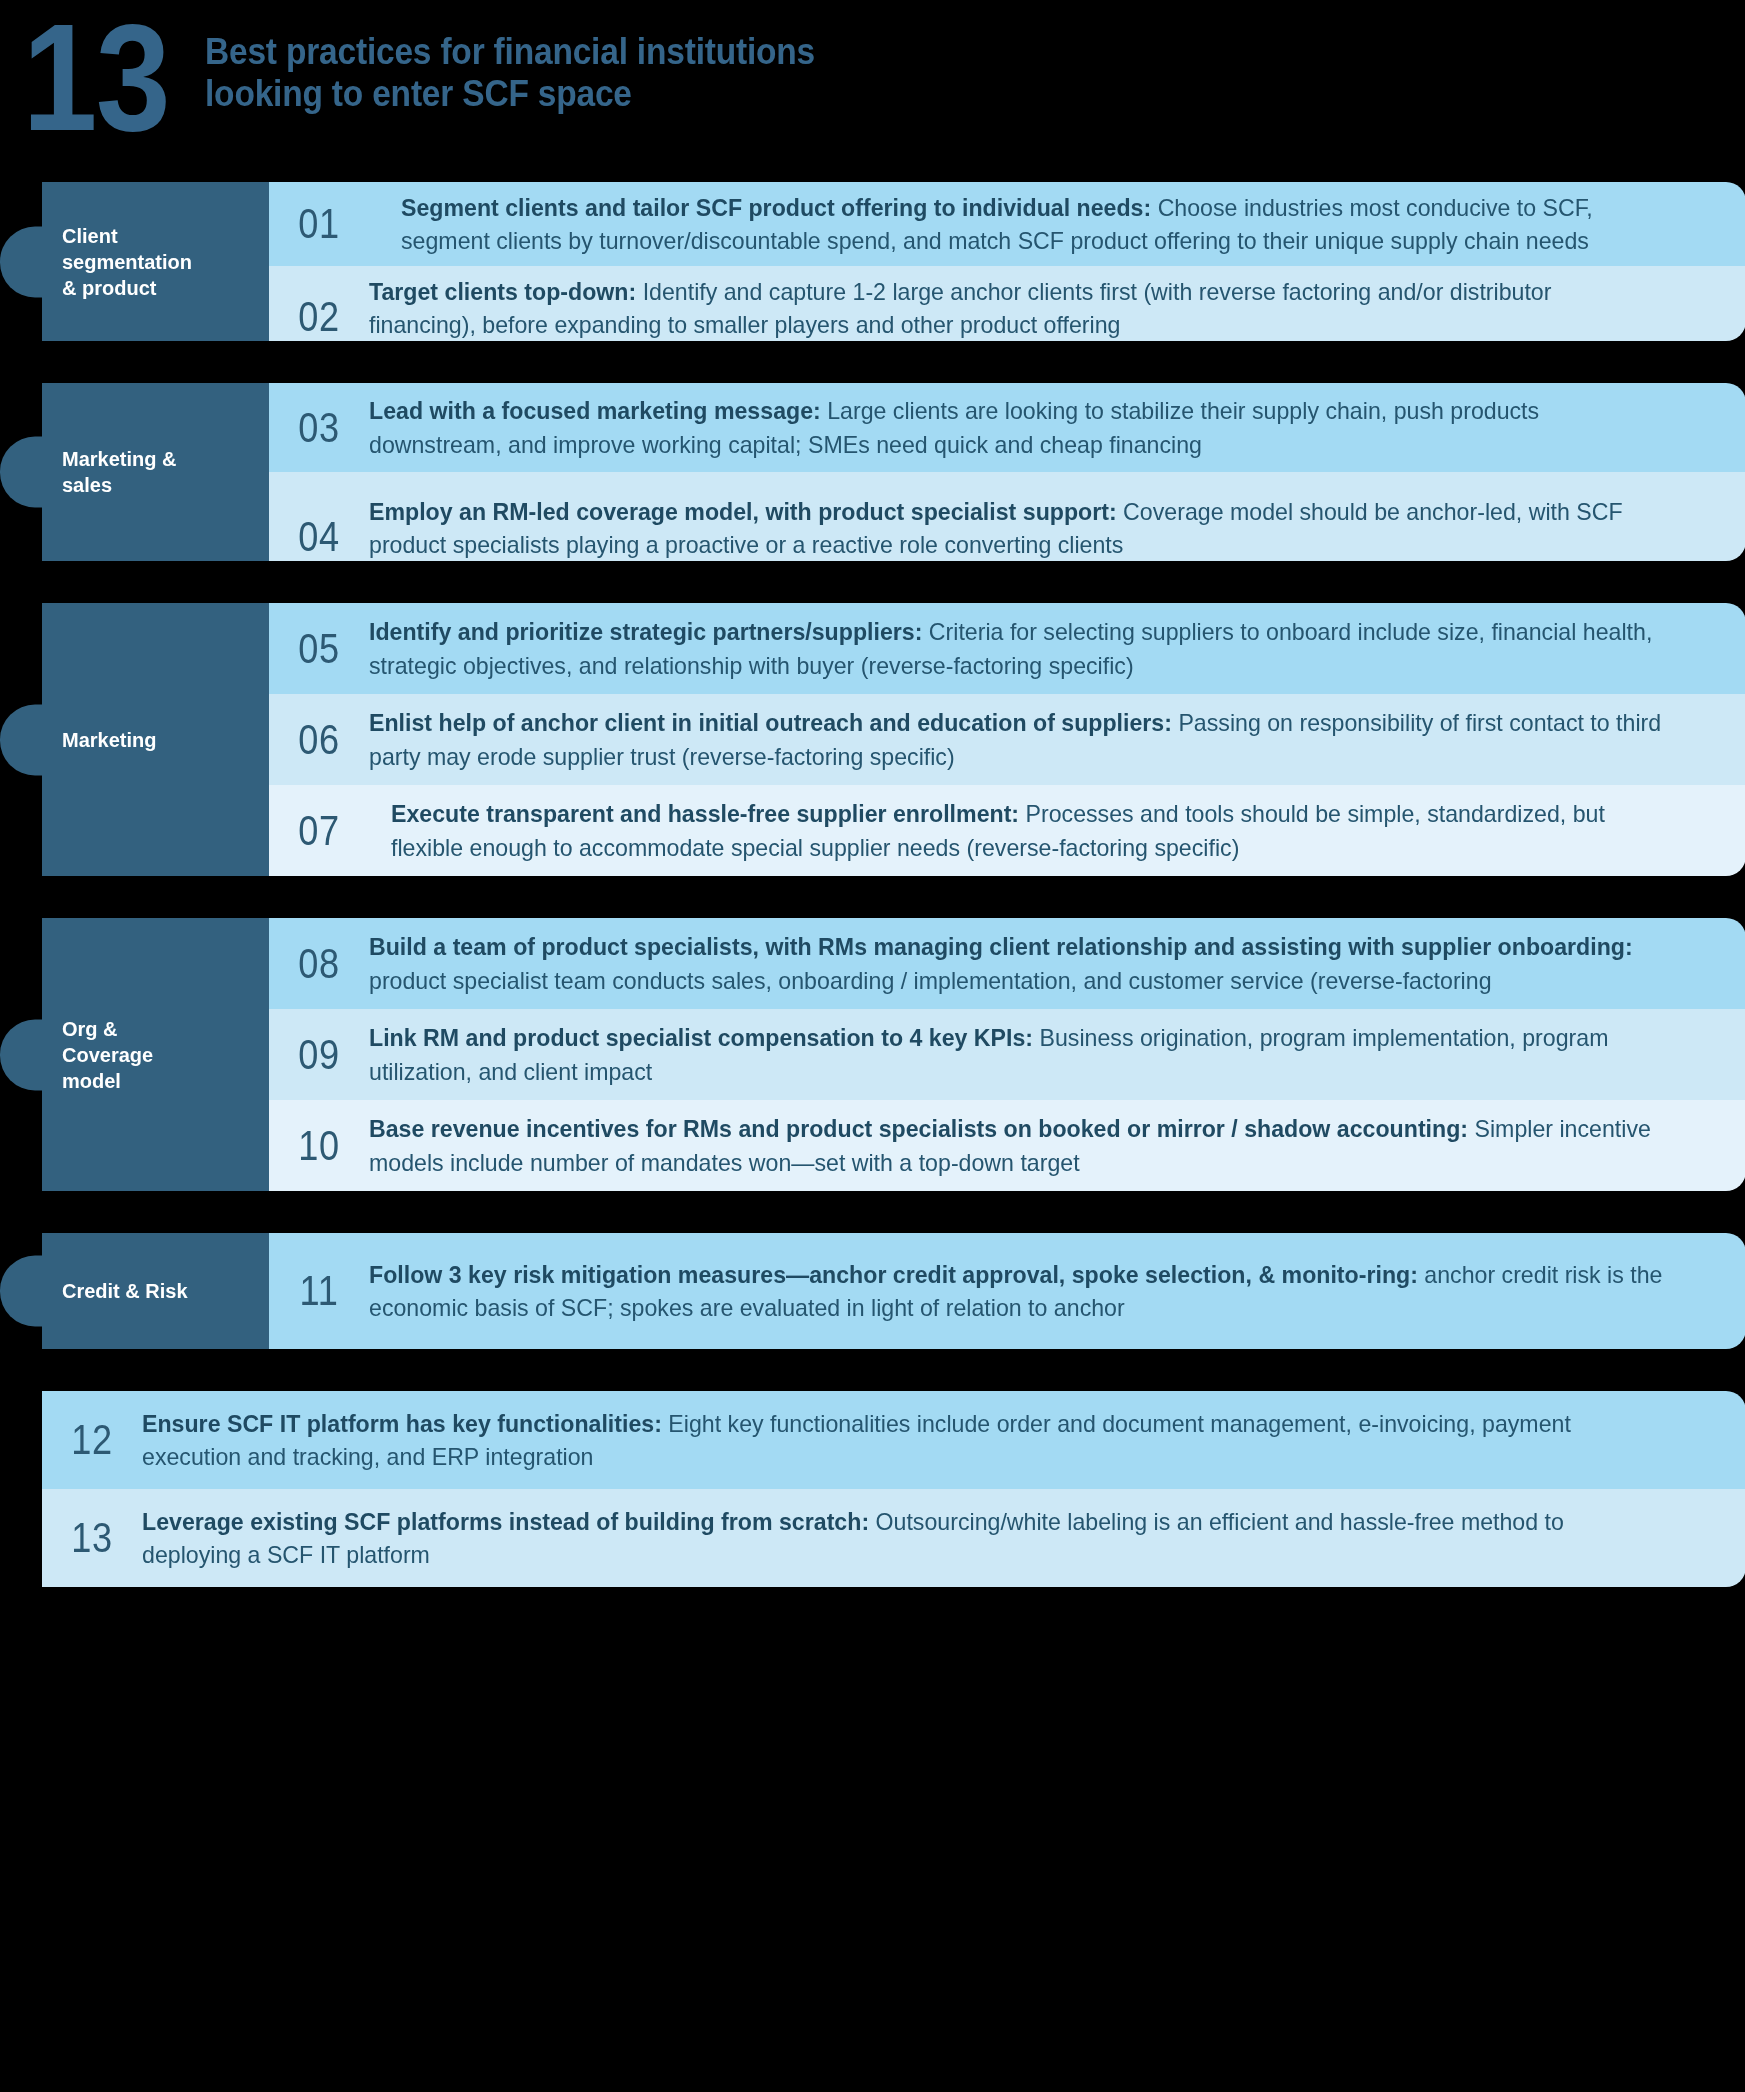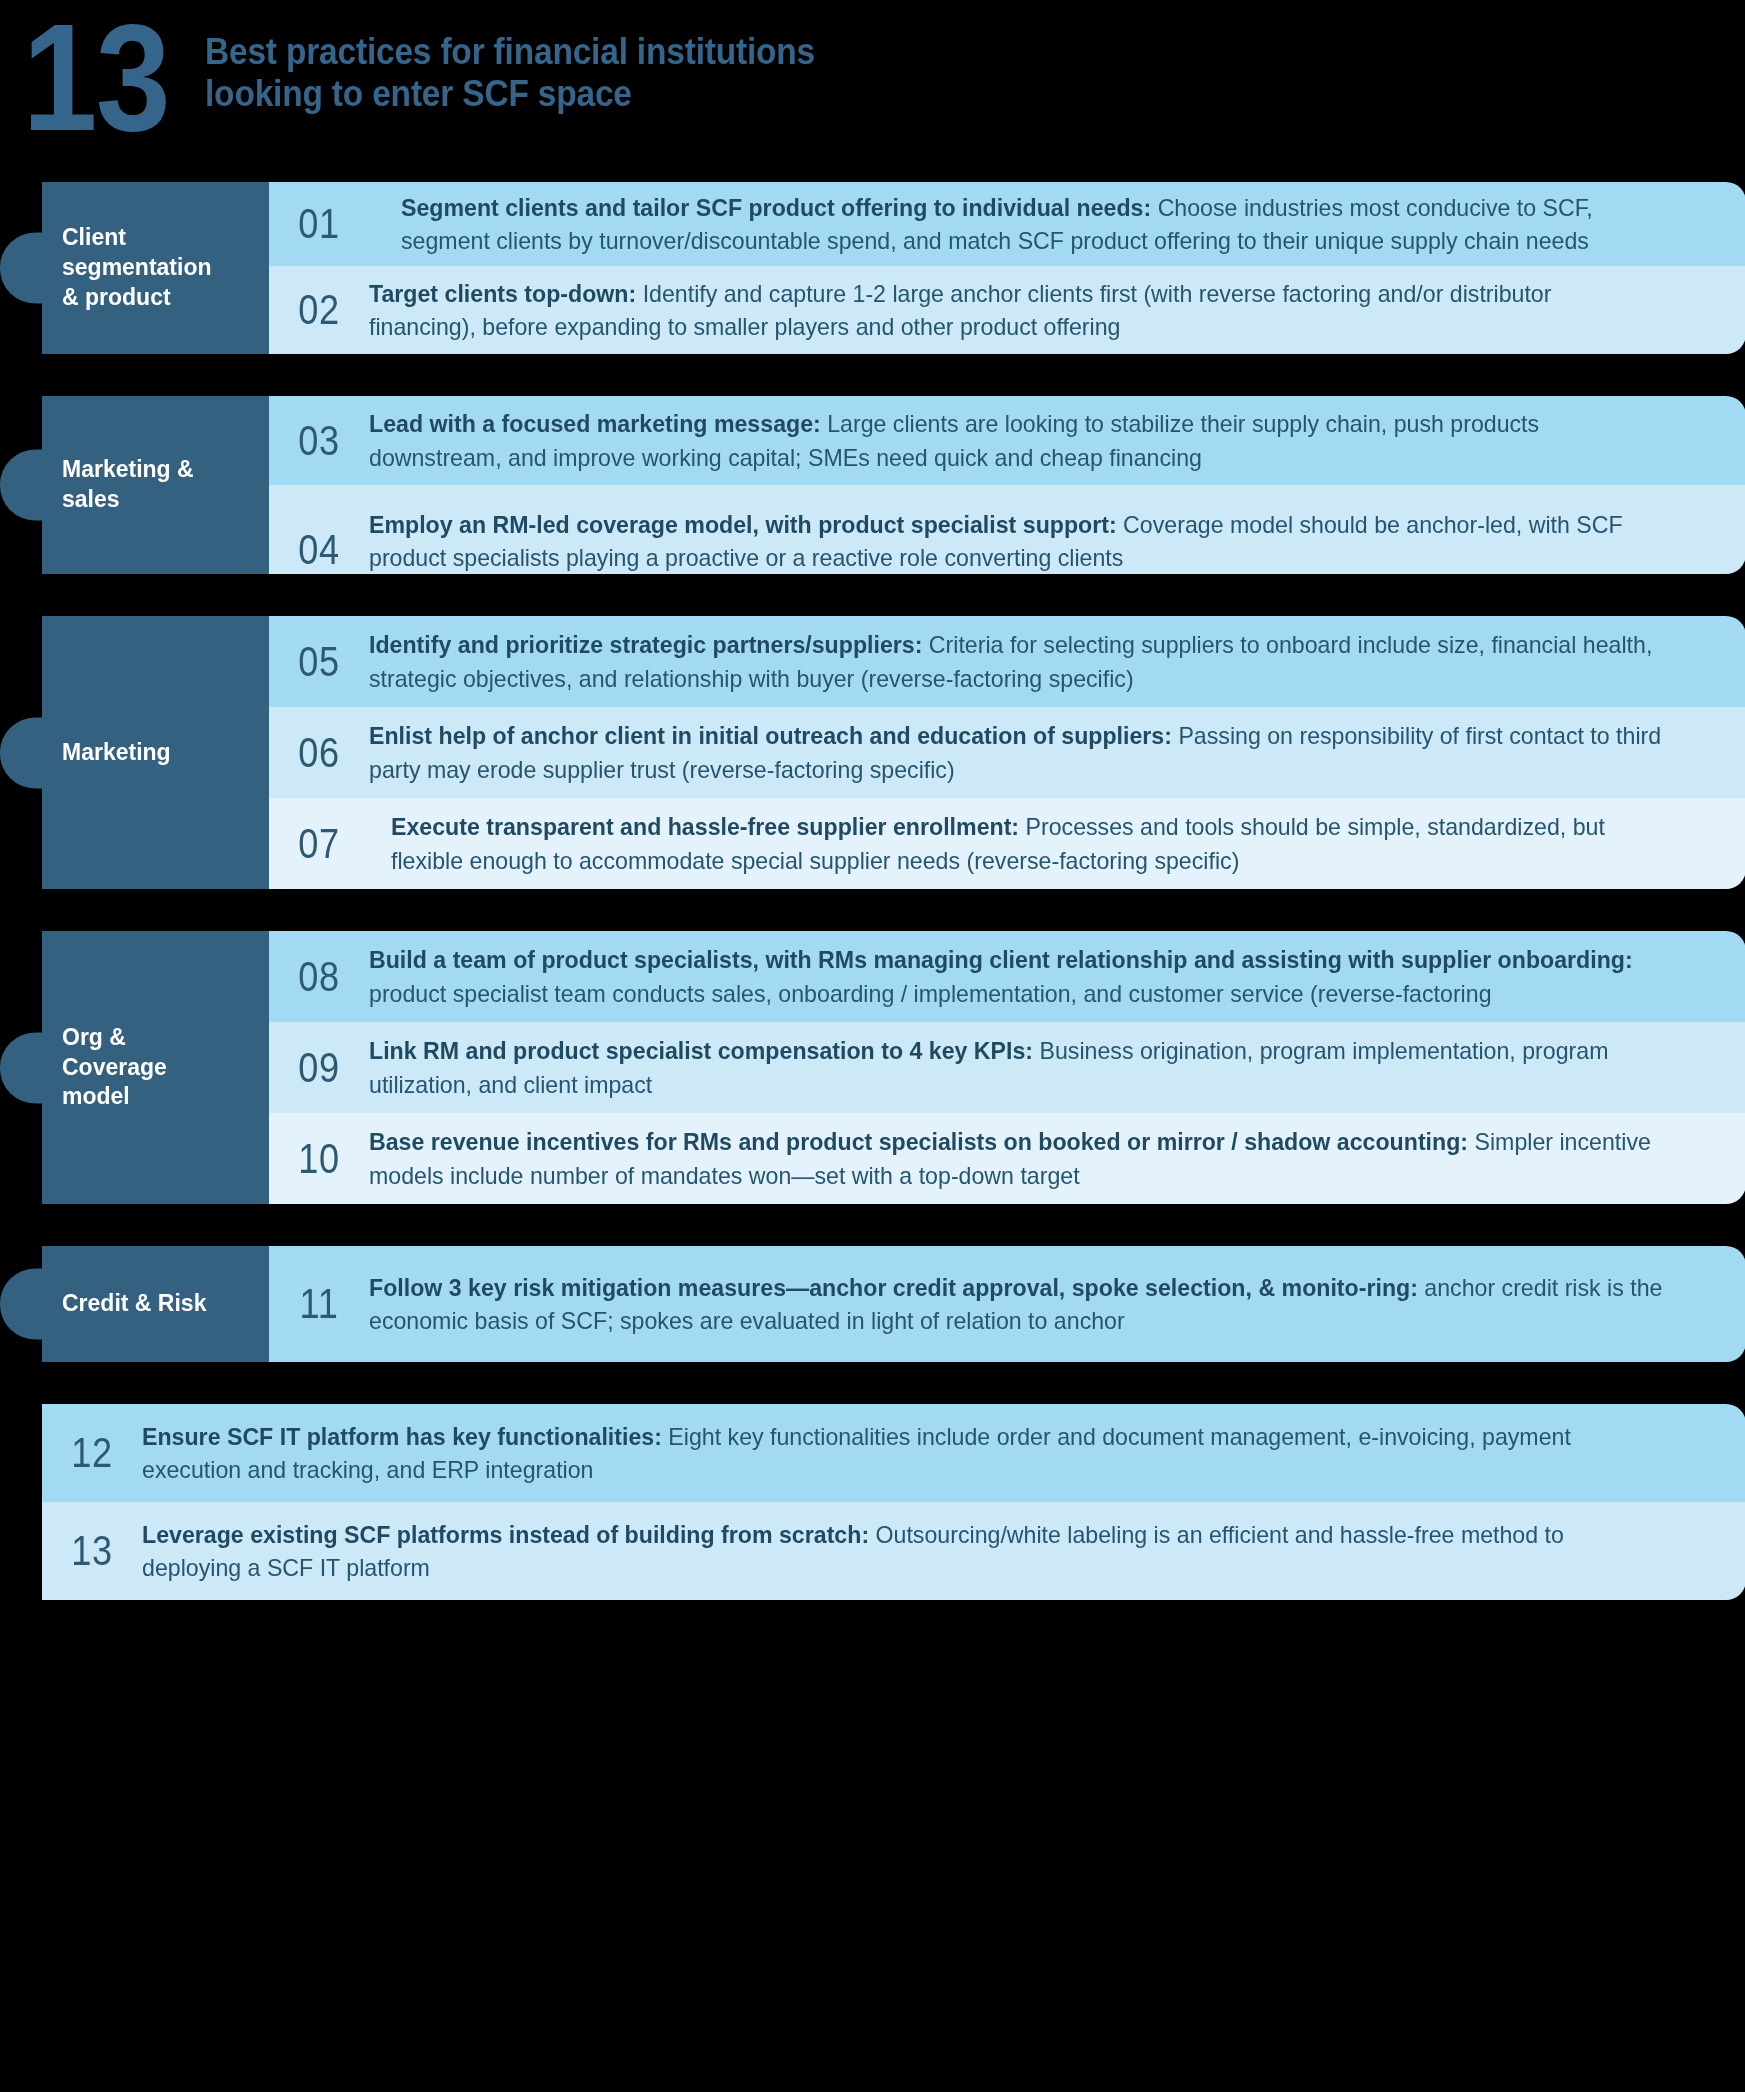--- a/index.html
+++ b/index.html
@@ -67,21 +67,21 @@
     inset: 0;
     background: #33617f;
     display: flex;
     align-items: center;
     padding: 0 0 0 20px;
     z-index: 2;
   }
   .cat-label {
     color: #ffffff;
     font-weight: bold;
-    font-size: 23px;
+    font-size: 20px;
     line-height: 1.30;
     white-space: pre-line;
   }
   
   .cat-tab {
     position: absolute;
     left: -42px;
     top: 50%;
     transform: translateY(-50%);
     width: 53px;
@@ -155,21 +155,21 @@
             <div class="cat-label">Client
 segmentation
 &amp; product</div>
           </div>
         </div>
         <div class="rows">
           <div class="row shade-0" style="height: 84px; gap: 32px;">
             <div class="num">01</div>
             <div class="txt"><b>Segment clients and tailor SCF product offering to individual needs:</b> Choose industries most conducive to SCF, segment clients by turnover/discountable spend, and match SCF product offering to their unique supply chain needs</div>
           </div>
-          <div class="row shade-1" style="height: 88px;">
+          <div class="row shade-1" style="height: 75px; align-items: flex-end;">
             <div class="num">02</div>
             <div class="txt"><b>Target clients top-down:</b> Identify and capture 1-2 large anchor clients first (with reverse factoring and/or distributor financing), before expanding to smaller players and other product offering</div>
           </div>
         </div>
       </div>
       <div class="section">
         <div class="cat-wrap">
           <div class="cat-tab"></div>
           <div class="cat-panel">
             <div class="cat-label">Marketing &amp;

